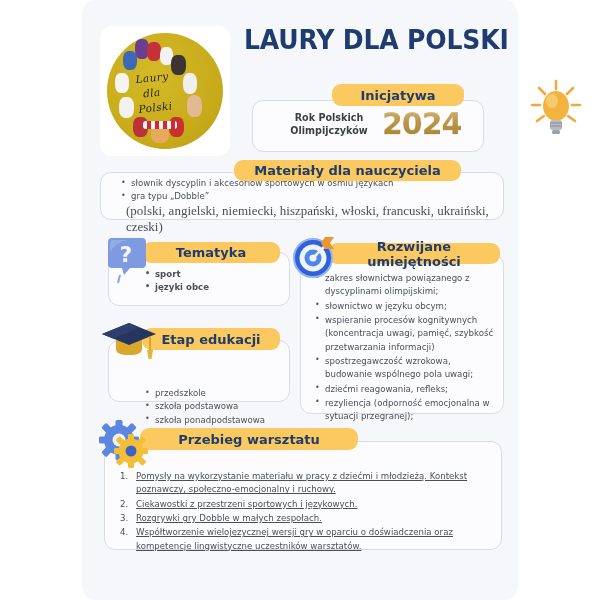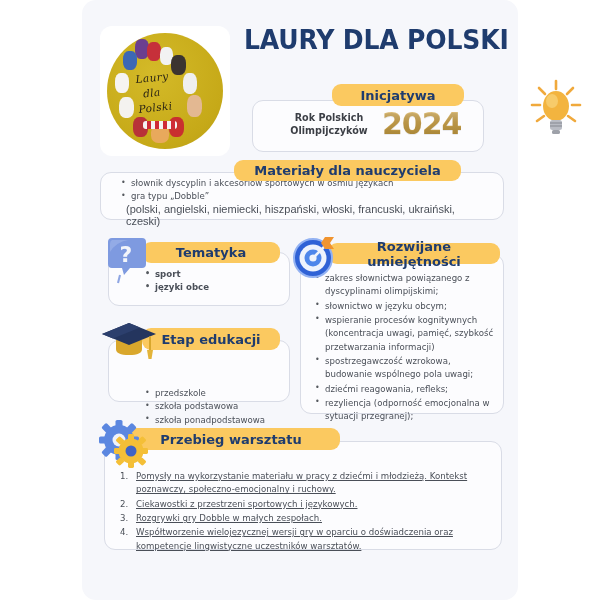--- a/index.html
+++ b/index.html
@@ -95,21 +95,21 @@
     text-shadow: 0 1px 0 rgba(0,0,0,.07);
   }
   
   #bulb { position: absolute; left: 446px; top: 78px; width: 56px; height: 62px; z-index: 7; }
 
   
   #mat-card { left: 18px;  top: 172px; width: 404px; height: 48px; }
   #mat-pill  { left: 152px; top: 160px; width: 227px; height: 21px; }
   #mat-list { position: absolute; left: 38px; top: 177px; width: 372px; }
   #mat-sub  { position: absolute; left: 44px; top: 203px; width: 366px;
-              font-size: 11px; color: #4a4f58; font-family:Liberation Sans, sans-serif; }
+              font-size: 13px; color: #4a4f58; font-family:Liberation Serif, serif; }
 
   
   #tem-card { left: 26px;  top: 252px; width: 182px; height: 54px; }
   #tem-pill  { left: 60px;  top: 242px; width: 138px; height: 21px; }
   #tem-list  { position: absolute; left: 62px; top: 268px; width: 140px; font-weight: bold; }
   #qbubble   { position: absolute; left: 22px; top: 236px; width: 46px; height: 48px; z-index: 6; }
 
   
   #etp-card { left: 26px;  top: 340px; width: 182px; height: 62px; }
   #etp-pill  { left: 60px;  top: 328px; width: 138px; height: 22px; }
@@ -118,21 +118,21 @@
 
   
   #skl-card { left: 218px; top: 254px; width: 204px; height: 160px; }
   #skl-pill  { left: 246px; top: 243px; width: 172px; height: 21px; }
   #skl-list  { position: absolute; left: 232px; top: 272px; width: 186px; }
   #skl-list li { margin-bottom: 1px; }
   #target    { position: absolute; left: 210px; top: 234px; width: 46px; height: 46px; z-index: 6; }
 
   
   #prz-card { left: 22px;  top: 441px; width: 398px; height: 109px; }
-  #prz-pill  { left: 40px;  top: 428px; width: 218px; height: 22px; }
+  #prz-pill  { left: 58px;  top: 428px; width: 218px; height: 22px; }
   #prz-list  { position: absolute; left: 38px; top: 470px; width: 372px;
                list-style: none; counter-reset: p; text-decoration: underline; }
   #prz-list li { position: relative; padding-left: 16px; margin-bottom: 1px; }
   #prz-list li::before {
     counter-increment: p; content: counter(p) ".";
     position: absolute; left: 0; top: 0; color: #4a4f58;
   }
   #gears { position: absolute; left: 16px; top: 420px; width: 56px; height: 50px; z-index: 6; }
 </style>
 </head>

